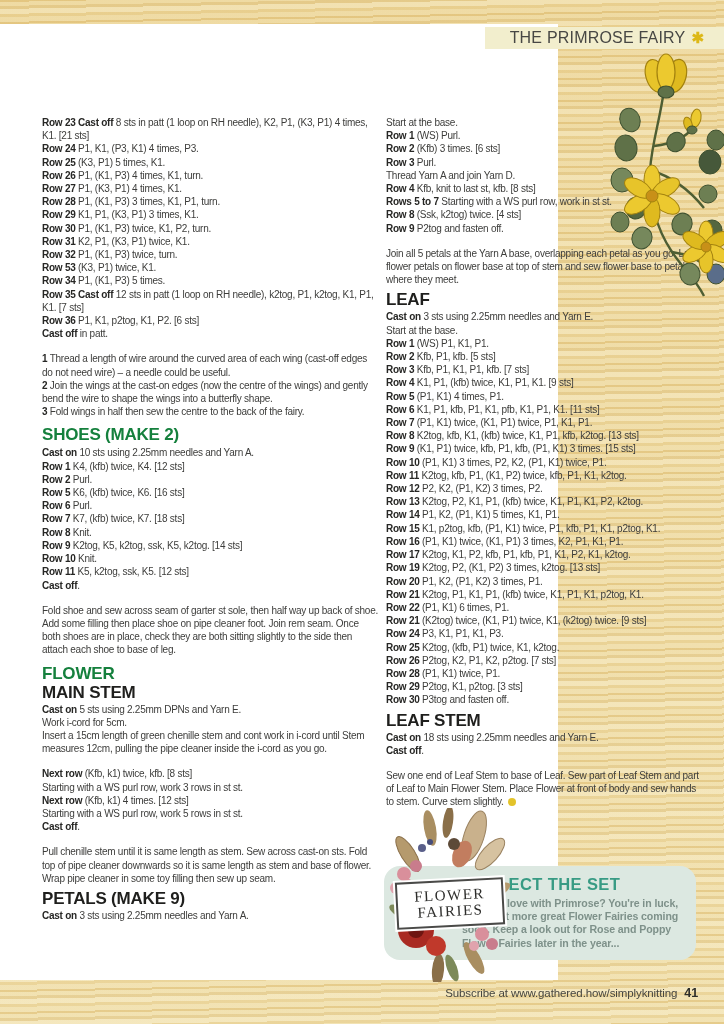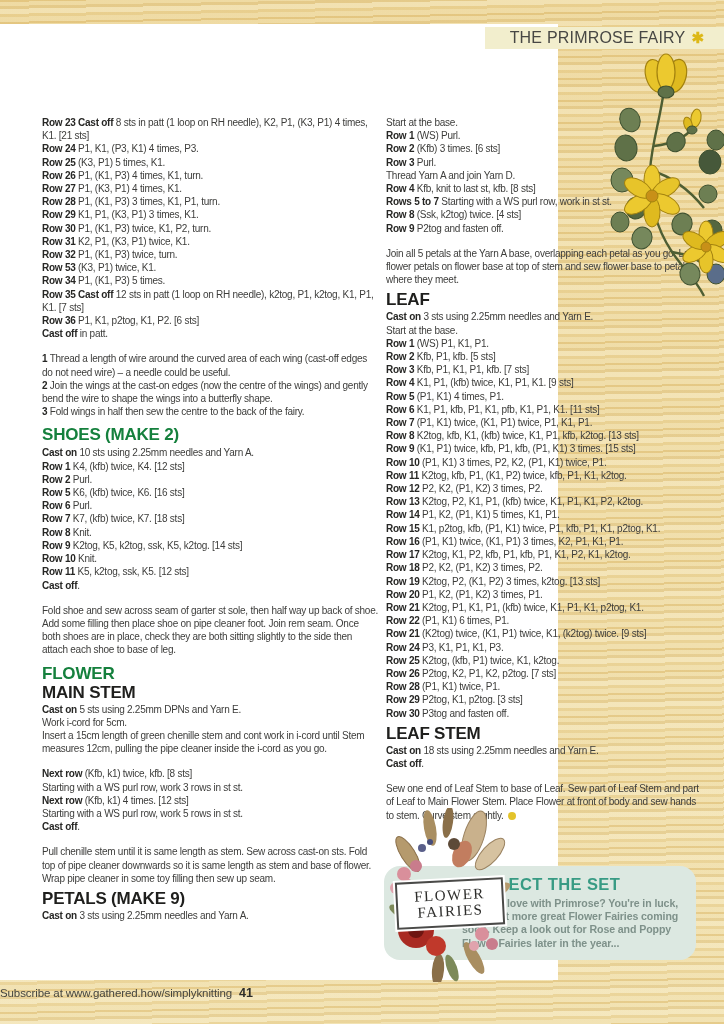--- a/index.html
+++ b/index.html
@@ -47,21 +47,21 @@
   .cluster{position:absolute;left:378px;top:808px;width:150px;height:174px;z-index:7;}
   .ff-label{
     position:absolute;left:18px;top:72px;width:100px;background:#fff;
     border:2px solid #4a4a48;box-shadow:0 0 0 2px #fff;transform:rotate(-3deg);
     text-align:center;padding:5px 2px 6px;
     font-family:"Liberation Serif",serif;color:#2d2d2b;
   }
   .ff-label .l1{font-size:15px;letter-spacing:1.5px;line-height:16px;}
   .ff-label .l2{font-size:15px;letter-spacing:1.5px;line-height:16px;}
   .footer{
-    position:absolute;top:986px;left:0;width:698px;text-align:left;z-index:4;
+    position:absolute;top:986px;left:0;width:698px;text-align:right;z-index:4;
     color:#45453f;font-size:11.5px;letter-spacing:-.1px;
   }
   .footer .pageno{font-weight:bold;font-size:12.5px;margin-left:7px;color:#2e2e2a;}
 </style>
 </head>
 <body>
 
 <div class="page">
   <div class="col col-left">
       <p class="ln"><b>Row 23 Cast off</b> 8 sts in patt (1 loop on RH needle), K2, P1, (K3, P1) 4 times, K1. [21 sts]</p>
@@ -138,21 +138,20 @@
       <p class="ln"><b>Row 8</b> K2tog, kfb, K1, (kfb) twice, K1, P1, kfb, k2tog. [13 sts]</p>
       <p class="ln"><b>Row 9</b> (K1, P1) twice, kfb, P1, kfb, (P1, K1) 3 times. [15 sts]</p>
       <p class="ln"><b>Row 10</b> (P1, K1) 3 times, P2, K2, (P1, K1) twice, P1.</p>
       <p class="ln"><b>Row 11</b> K2tog, kfb, P1, (K1, P2) twice, kfb, P1, K1, k2tog.</p>
       <p class="ln"><b>Row 12</b> P2, K2, (P1, K2) 3 times, P2.</p>
       <p class="ln"><b>Row 13</b> K2tog, P2, K1, P1, (kfb) twice, K1, P1, K1, P2, k2tog.</p>
       <p class="ln"><b>Row 14</b> P1, K2, (P1, K1) 5 times, K1, P1.</p>
       <p class="ln"><b>Row 15</b> K1, p2tog, kfb, (P1, K1) twice, P1, kfb, P1, K1, p2tog, K1.</p>
       <p class="ln"><b>Row 16</b> (P1, K1) twice, (K1, P1) 3 times, K2, P1, K1, P1.</p>
       <p class="ln"><b>Row 17</b> K2tog, K1, P2, kfb, P1, kfb, P1, K1, P2, K1, k2tog.</p>
-      <p class="ln"><b>Row 18</b> P2, K2, (P1, K2) 3 times, P2.</p>
       <p class="ln"><b>Row 19</b> K2tog, P2, (K1, P2) 3 times, k2tog. [13 sts]</p>
       <p class="ln"><b>Row 20</b> P1, K2, (P1, K2) 3 times, P1.</p>
       <p class="ln"><b>Row 21</b> K2tog, P1, K1, P1, (kfb) twice, K1, P1, K1, p2tog, K1.</p>
       <p class="ln"><b>Row 22</b> (P1, K1) 6 times, P1.</p>
       <p class="ln"><b>Row 21</b> (K2tog) twice, (K1, P1) twice, K1, (k2tog) twice. [9 sts]</p>
       <p class="ln"><b>Row 24</b> P3, K1, P1, K1, P3.</p>
       <p class="ln"><b>Row 25</b> K2tog, (kfb, P1) twice, K1, k2tog.</p>
       <p class="ln"><b>Row 26</b> P2tog, K2, P1, K2, p2tog. [7 sts]</p>
       <p class="ln"><b>Row 28</b> (P1, K1) twice, P1.</p>
       <p class="ln"><b>Row 29</b> P2tog, K1, p2tog. [3 sts]</p>

